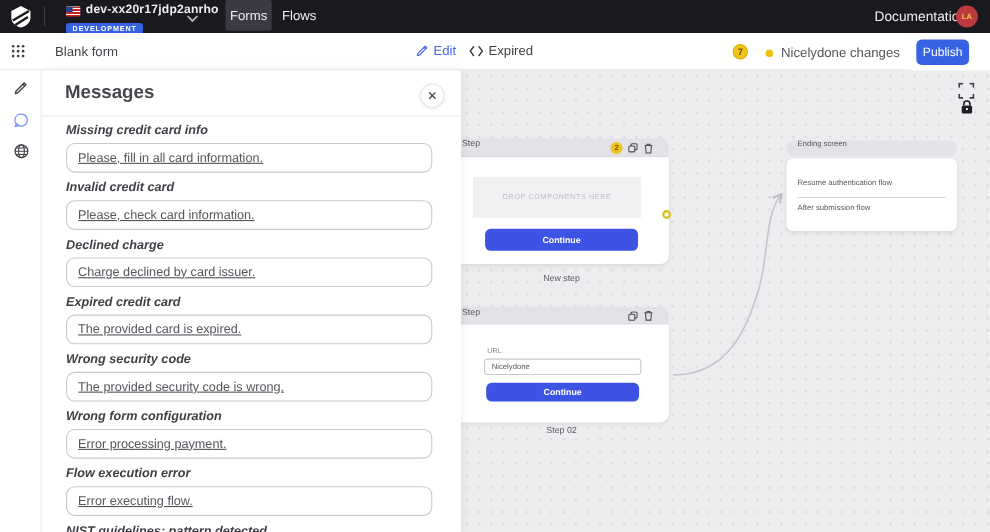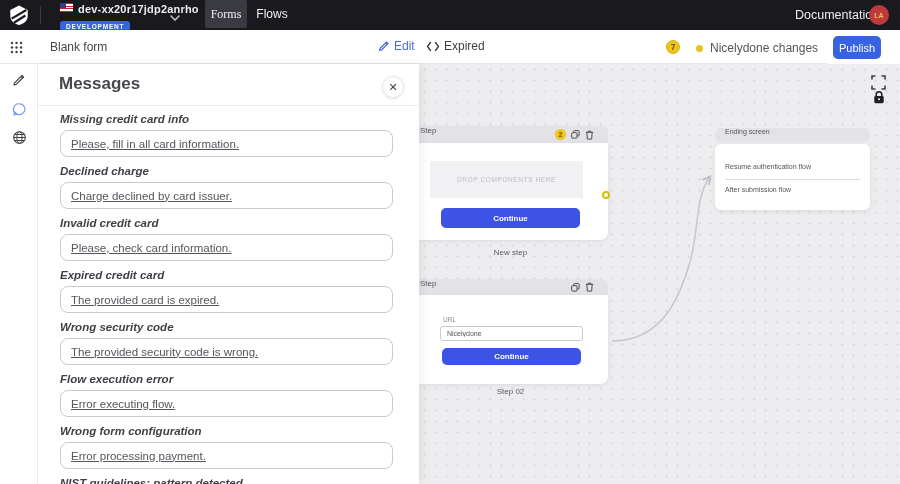--- a/index.html
+++ b/index.html
@@ -4,28 +4,28 @@
 <style>
   * { margin:0; padding:0; box-sizing:border-box; }
   html,body { width:900px; height:484px; overflow:hidden; font-family:"Liberation Sans", sans-serif; background:#fff; }
   .app { position:relative; width:900px; height:484px; }
 
   
   .header { position:absolute; left:0; top:0; width:900px; height:30px; background:#1a1a1e; display:flex; align-items:center; }
   .logo-wrap { position:absolute; left:8px; top:4px; width:22px; height:22px; }
   .hdr-divider { position:absolute; left:40px; top:6px; width:1px; height:18px; background:#3c3c44; }
   .proj { position:absolute; left:60px; top:3px; }
-  .proj-top { display:flex; align-items:flex-start; gap:5px; }
+  .proj-top { display:flex; align-items:flex-end; gap:5px; }
   .flag { width:13px; height:9px; position:relative; background:repeating-linear-gradient(#c22 0 1.3px,#fff 1.3px 2.6px); border-radius:1px; overflow:hidden; }
   .flag::after { content:""; position:absolute; left:0; top:0; width:6px; height:5px; background:#2b3f8c; }
   .proj-name { color:#ededf0; font-size:11px; font-weight:600; letter-spacing:.2px; }
   .env-badge { display:inline-block; margin-top:2px; background:#3662e3; color:#fff; font-size:6.5px; font-weight:700; letter-spacing:.8px; padding:2px 6px 1px; border-radius:3px; }
   .chevron { position:absolute; left:170px; top:8px; color:#b9b9c0; cursor:pointer; }
   .hdr-tab { position:absolute; top:0; height:28px; display:flex; align-items:center; justify-content:center; color:#f0f0f2; font-size:12px; cursor:pointer; }
-  .tab-forms { left:205px; width:42px; background:#3a3a42; border-radius:2px;font-family:Liberation Serif, serif; }
+  .tab-forms { left:205px; width:42px; background:#3a3a42; border-radius:2px; }
   .tab-flows { left:252px; width:40px; }
   .doc-link { position:absolute; left:795px; top:8px; color:#ededf0; font-size:12.5px; cursor:pointer; }
   .avatar { position:absolute; left:869px; top:5px; width:20px; height:20px; border-radius:50%; background:#bc3a3c; color:#f2c14e; font-size:7px; font-weight:700; display:flex; align-items:center; justify-content:center; cursor:pointer; }
 
   
   .toolbar { position:absolute; left:0; top:30px; width:828px; height:34px; background:#fff; border-bottom:1px solid #e6e6ea; }
   .grid-icon { position:absolute; left:10px; top:10px; cursor:pointer; }
   .form-name { position:absolute; left:50px; top:10px; font-size:12px; color:#44444b; }
   .seg { position:absolute; top:9px; display:flex; align-items:center; gap:4px; cursor:pointer; font-size:12px; }
   .seg-edit { left:378px; color:#4a66e2; }
@@ -169,42 +169,42 @@
     <div class="panel-title">Messages</div>
     <div class="panel-close">✕</div>
     <div class="panel-divider"></div>
 
     <div class="fields">
       <div class="field">
         <div class="field-label">Missing credit card info</div>
         <input class="field-input" value="Please, fill in all card information." style="">
       </div>
       <div class="field">
+        <div class="field-label">Invalid credit card</div>
+        <input class="field-input" value="Please, check card information." style="">
+      </div>
+      <div class="field">
         <div class="field-label">Declined charge</div>
         <input class="field-input" value="Charge declined by card issuer." style="">
       </div>
       <div class="field">
-        <div class="field-label">Invalid credit card</div>
-        <input class="field-input" value="Please, check card information." style="">
-      </div>
-      <div class="field">
         <div class="field-label">Expired credit card</div>
         <input class="field-input" value="The provided card is expired." style="">
       </div>
       <div class="field">
         <div class="field-label">Wrong security code</div>
         <input class="field-input" value="The provided security code is wrong." style="">
       </div>
       <div class="field">
+        <div class="field-label">Wrong form configuration</div>
+        <input class="field-input" value="Error processing payment." style="">
+      </div>
+      <div class="field">
         <div class="field-label">Flow execution error</div>
         <input class="field-input" value="Error executing flow." style="">
-      </div>
-      <div class="field">
-        <div class="field-label">Wrong form configuration</div>
-        <input class="field-input" value="Error processing payment." style="">
       </div>
       <div class="field">
         <div class="field-label">NIST guidelines: pattern detected</div>
 
       </div>
     </div>
   </div>
 
   <div class="canvas">
 

